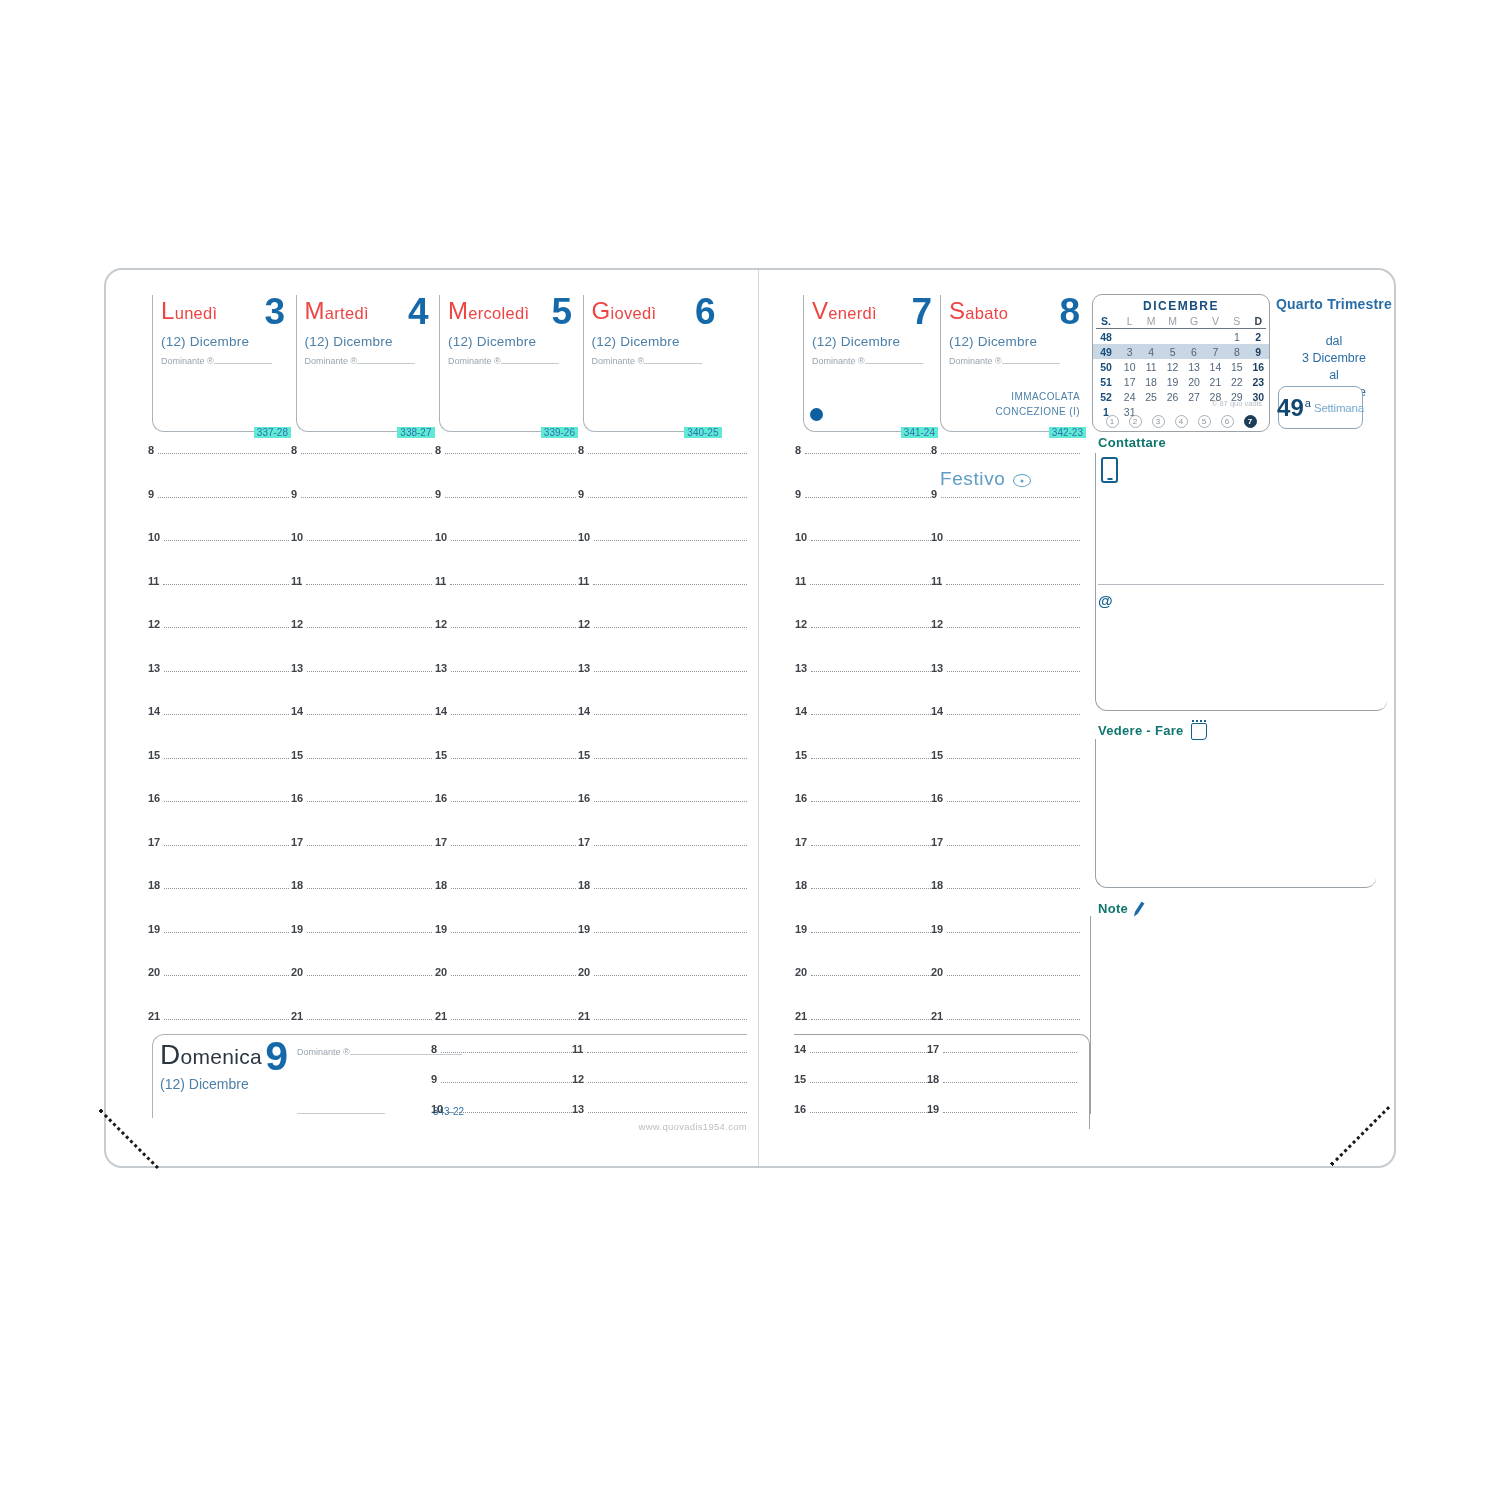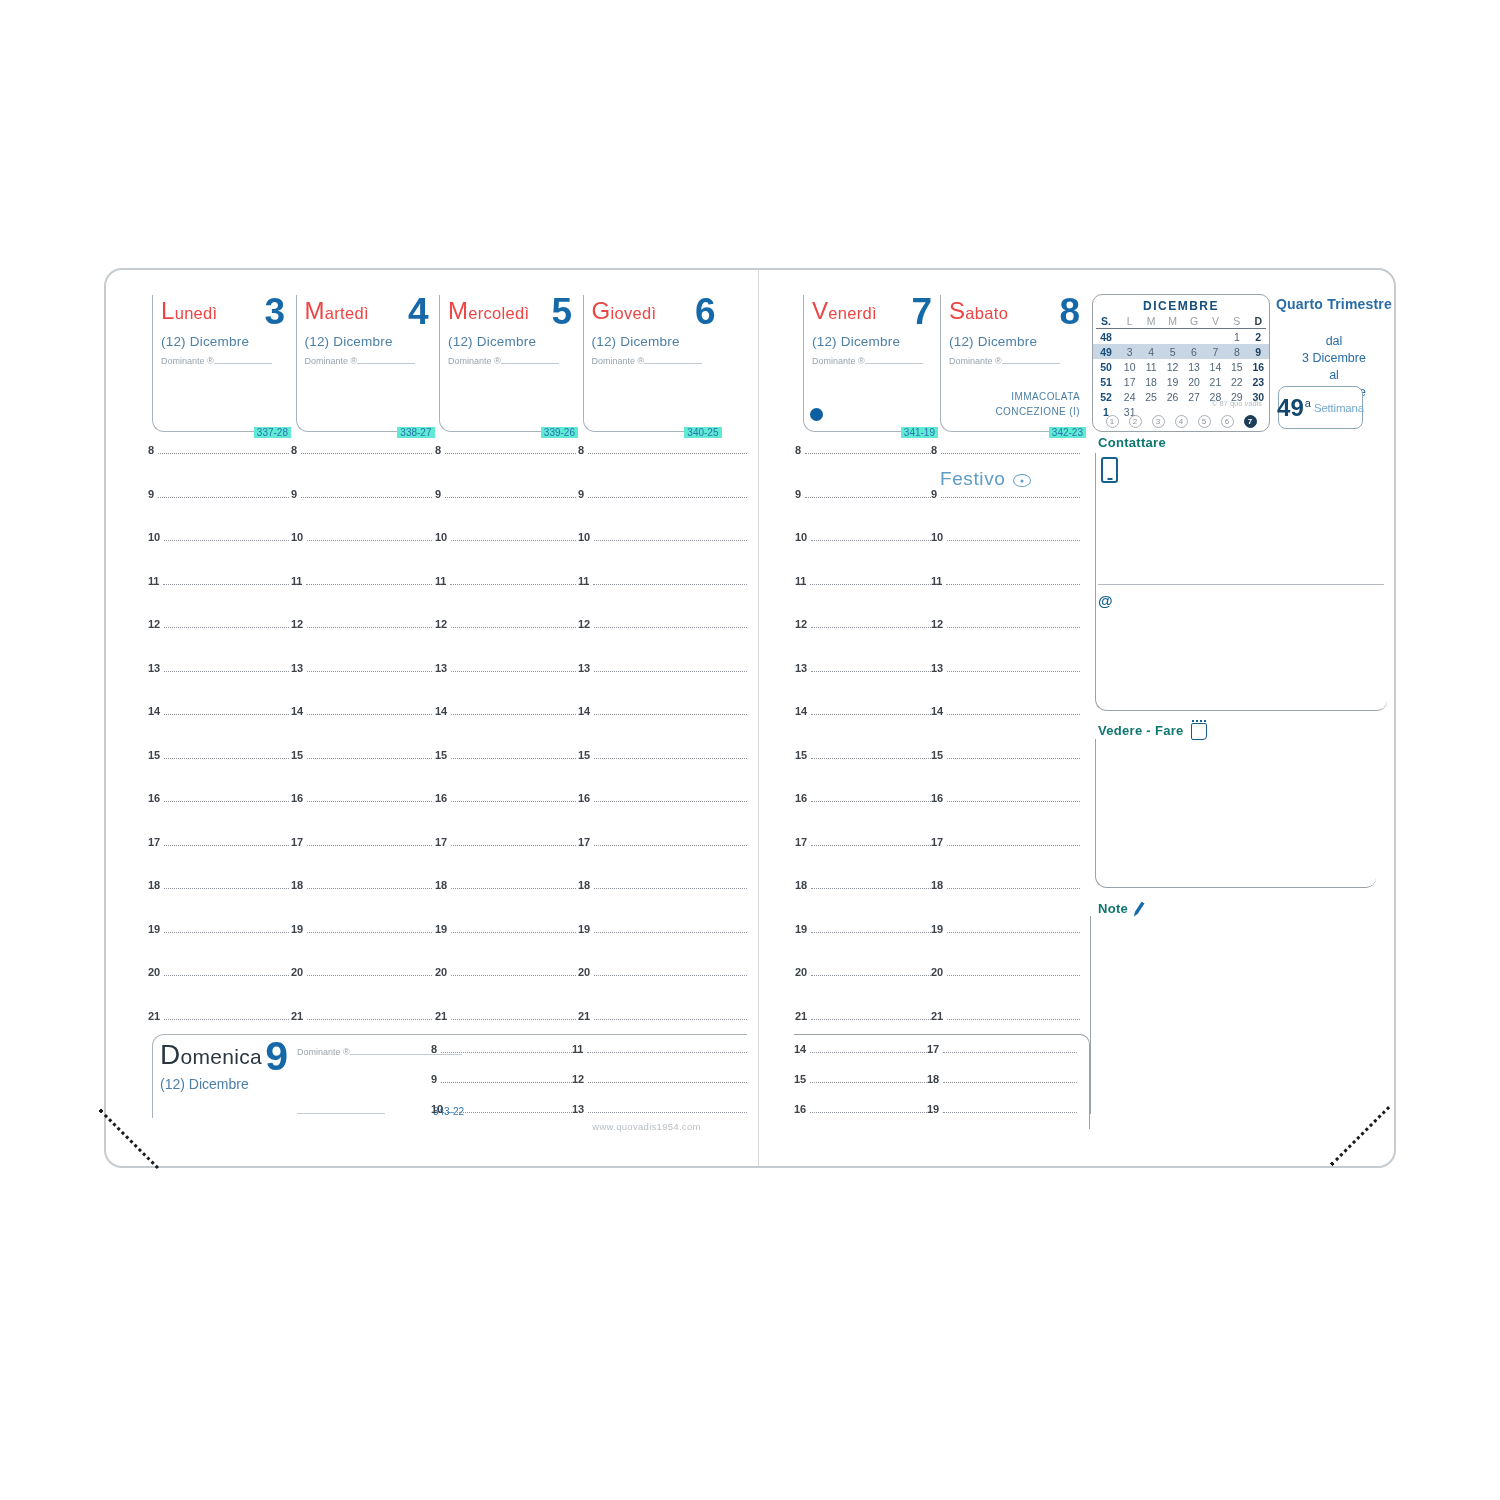--- a/index.html
+++ b/index.html
@@ -125,21 +125,21 @@
     <div class="abs dom-name" style="left:54px;top:769px;">
       <span class="cap">D</span><span>omenica</span>
     </div>
     <div class="abs dom-num" style="left:120px;top:763px;width:62px;">9</div>
     <div class="abs dom-dom" style="left:191px;top:776px;">
       <span>Dominante ®</span><span class="dom-line" style="width:112px;"></span>
     </div>
     <div class="abs dom-month" style="left:54px;top:806px;">(12) Dicembre</div>
     <div class="abs dom-bline" style="left:191px;top:843px;width:88px;"></div>
     <div class="abs dom-code" style="left:283px;top:836px;margin-left:44px;">343-22</div>
-    <div id="website" class="abs" style="left:440px;top:851px;width:201px;text-align:center;">www.quovadis1954.com</div>
+    <div id="website" class="abs" style="left:440px;top:851px;width:201px;">www.quovadis1954.com</div>
 
     <div id="mini-cal" class="abs">
         <div class="cal-title">DICEMBRE</div>
         <div class="cal-row hdr">
           <div class="cal-wk">S.</div>
           <div class="cal-d">L</div>
           <div class="cal-d">M</div>
           <div class="cal-d">M</div>
           <div class="cal-d">G</div>
           <div class="cal-d">V</div>
@@ -277,21 +277,21 @@
         <div class="day-num">6</div>
         <div class="day-month">(12) Dicembre</div>
         <div class="day-dom"><span>Dominante ®</span><span class="dom-line"></span></div>
         <div class="day-code">340-25</div>
       </div>
       <div class="day-box" style="left: 697px; width: 133px;">
         <div class="day-name"><span class="cap">V</span><span>enerdì</span></div>
         <div class="day-num">7</div>
         <div class="day-month">(12) Dicembre</div>
         <div class="day-dom"><span>Dominante ®</span><span class="dom-line"></span></div>
-        <div class="day-code">341-19</div>
+        <div class="day-code">341-24</div>
       </div>
       <div class="day-box" style="left: 834px; width: 144px;">
         <div class="day-name"><span class="cap">S</span><span>abato</span></div>
         <div class="day-num">8</div>
         <div class="day-month">(12) Dicembre</div>
         <div class="day-dom"><span>Dominante ®</span><span class="dom-line"></span></div>
         <div class="day-code">342-23</div>
       </div>
       <div class="hour-cell" style="left: 42px; top: 170px; width: 141px;">
         <span class="hlabel">8</span>

